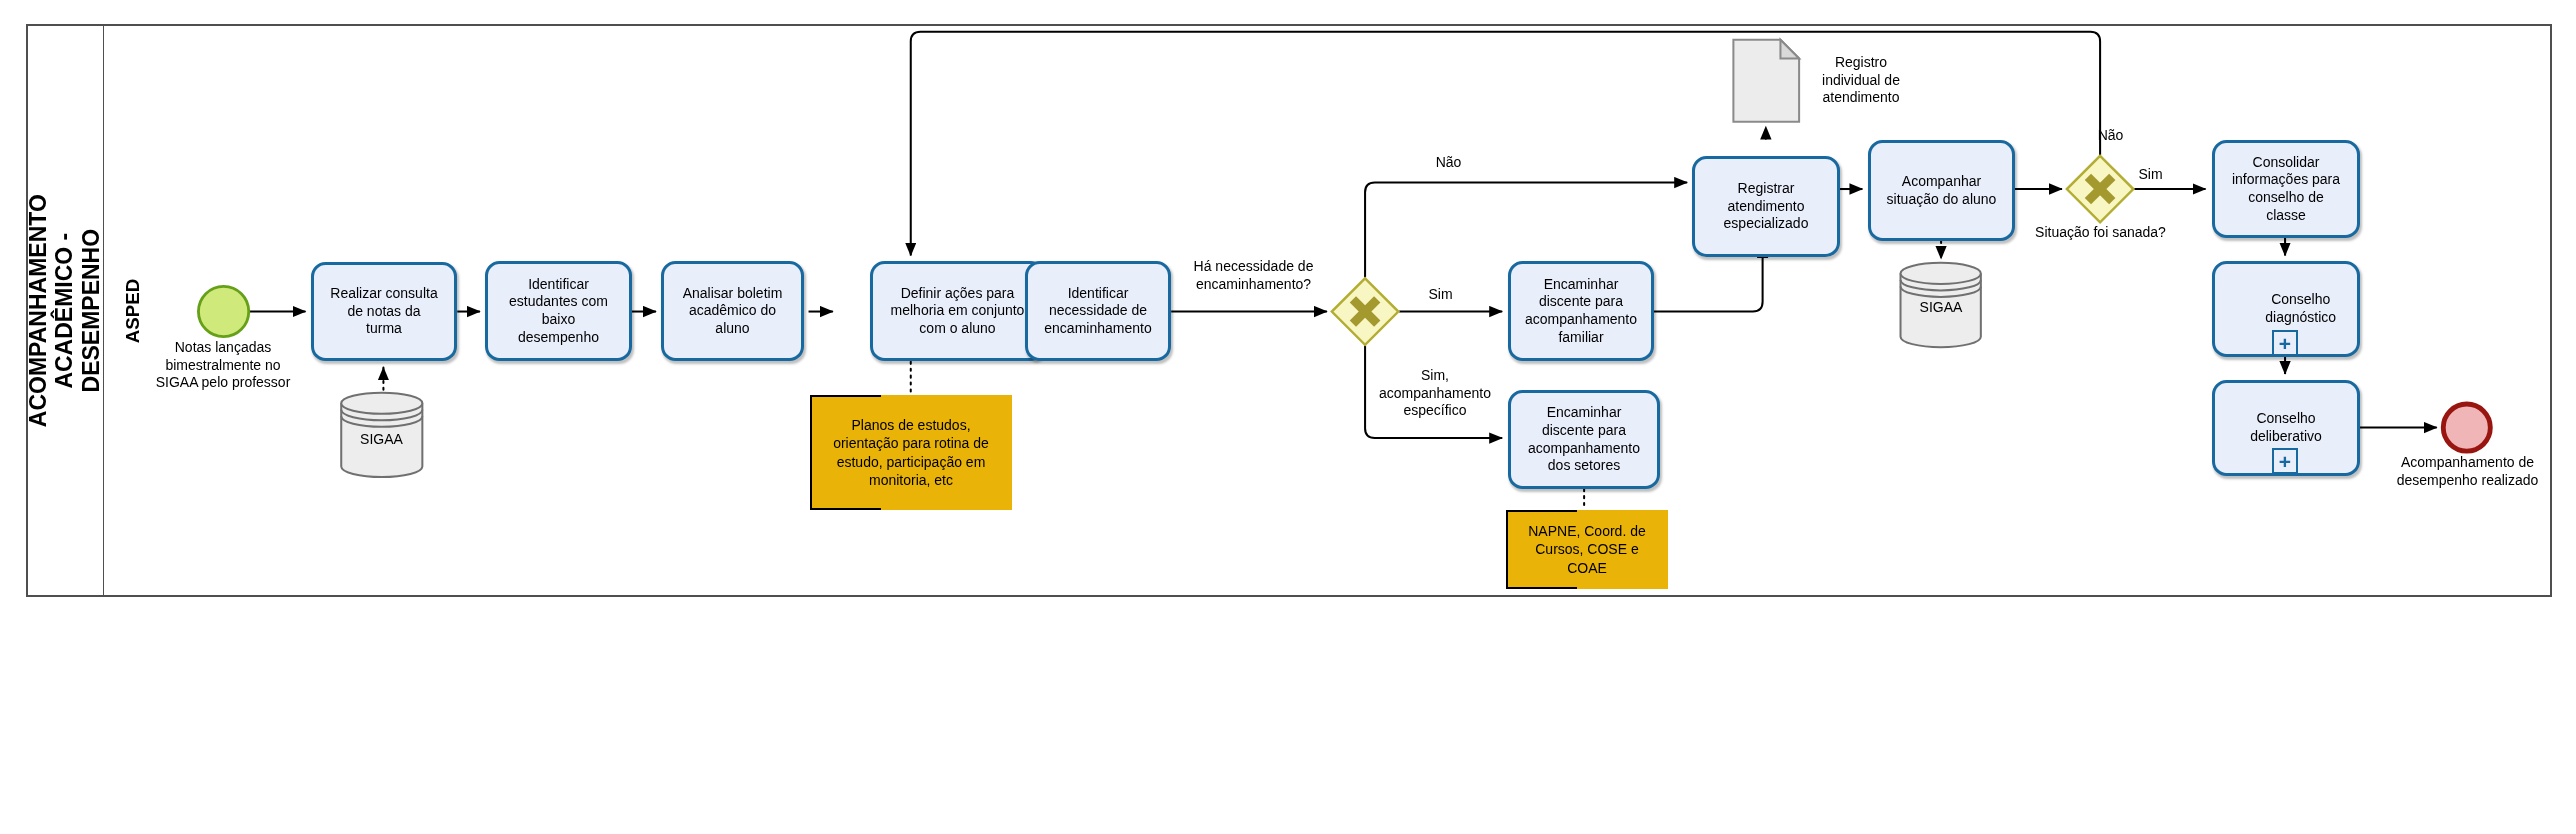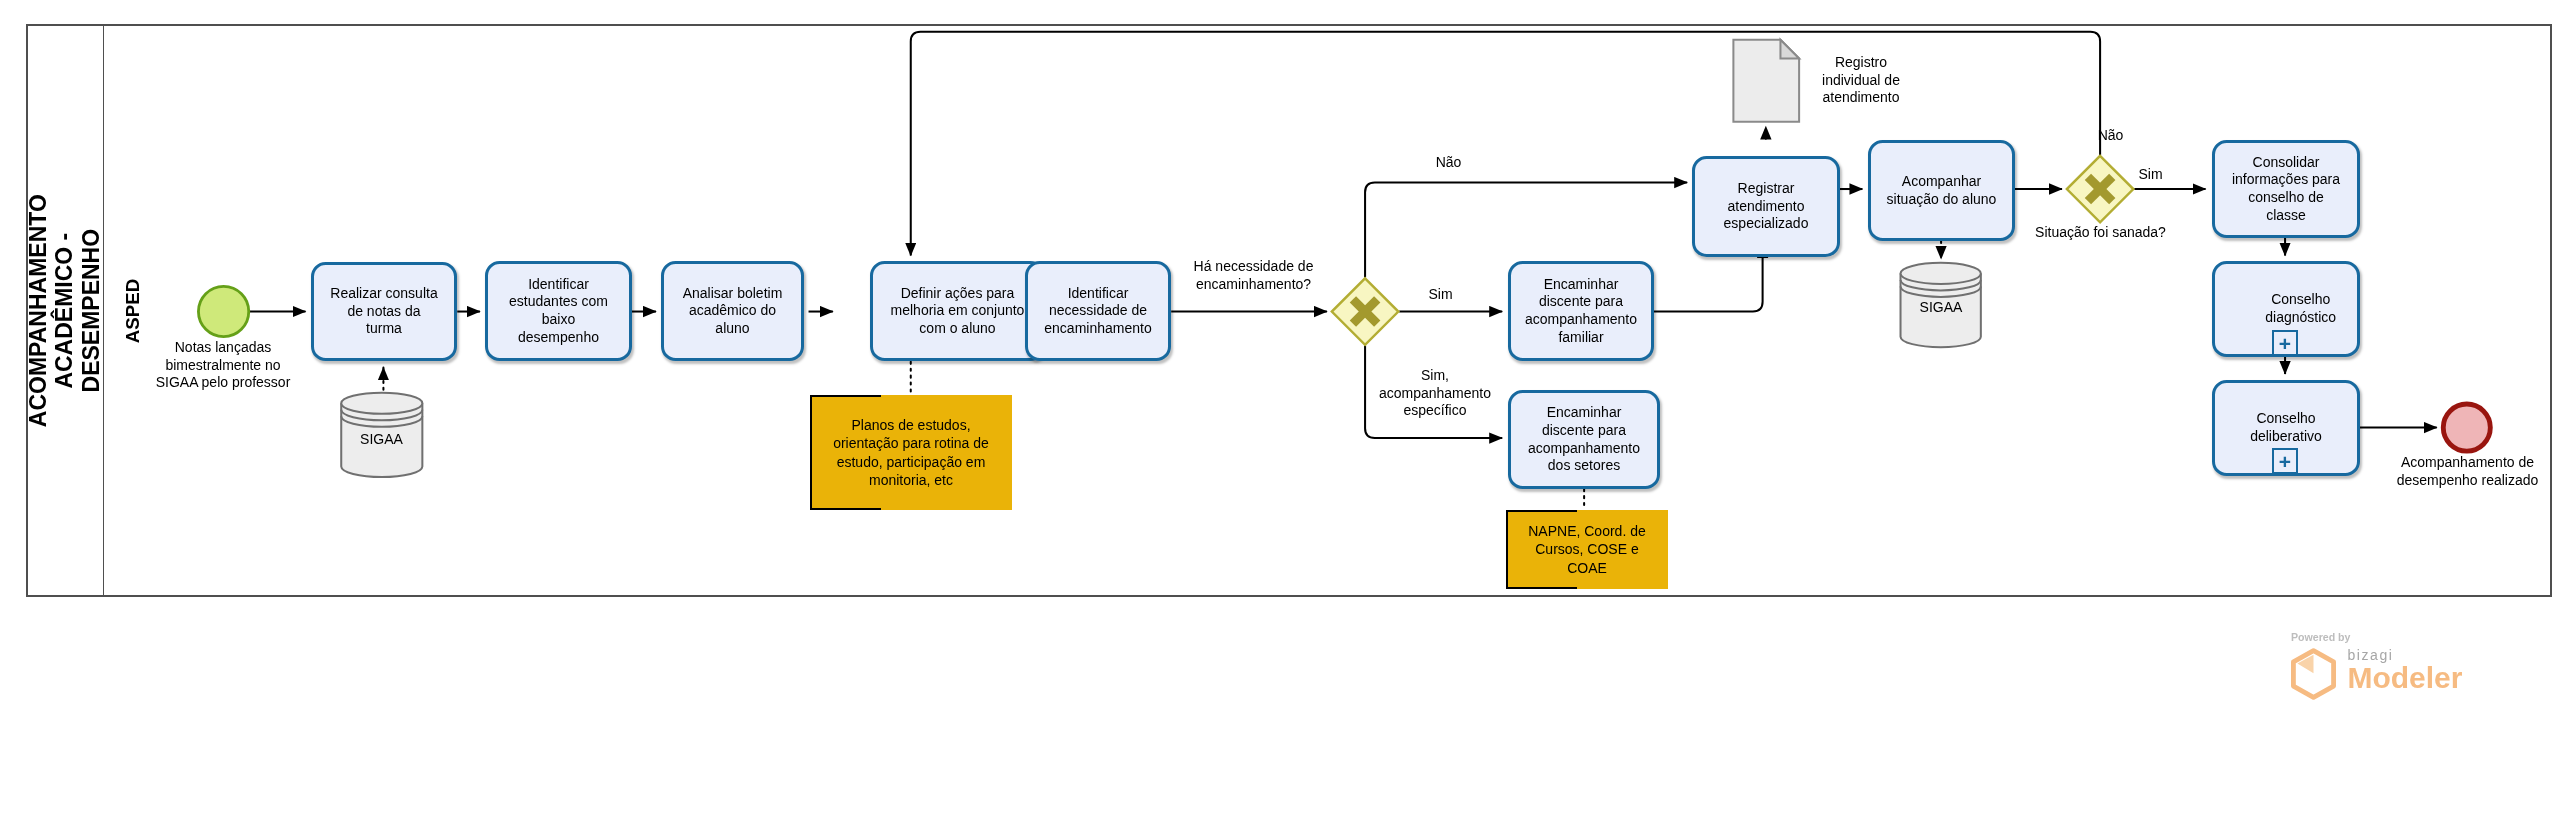--- a/index.html
+++ b/index.html
@@ -193,28 +193,15 @@
   <div class="lbl" style="left:1416px;top:154px;width:65px;">Não</div>
   <div class="lbl" style="left:1416px;top:286px;width:49px;">Sim</div>
   <div class="lbl" style="left:1368px;top:367px;width:134px;">Sim, acompanhamento específico</div>
   <div class="lbl" style="left:1808px;top:54px;width:106px;">Registro individual de atendimento</div>
   <div class="lbl" style="left:1901px;top:299px;width:80px;">SIGAA</div>
   <div class="lbl" style="left:2078px;top:127px;width:65px;">Não</div>
   <div class="lbl" style="left:2126px;top:166px;width:49px;">Sim</div>
   <div class="lbl" style="left:2029px;top:224px;width:143px;">Situação foi sanada?</div>
   <div class="lbl" style="left:2366px;top:454px;width:203px;">Acompanhamento de desempenho realizado</div>
 
-  <div class="brand">
-    <div class="powered">Powered by</div>
-    <div class="row">
-      <svg width="45" height="52" viewBox="0 0 56 64">
-        <polygon points="28,3 53,17 53,47 28,61 3,47 3,17" fill="#ffffff" stroke="#f6bb82" stroke-width="6" stroke-linejoin="round"></polygon>
-        <polygon points="8,19 28,31 28,8" fill="#f9d3a9"></polygon>
-      </svg>
-      <div class="texts">
-        <div class="bizagi">bizagi</div>
-        <div class="modeler">Modeler</div>
-      </div>
-    </div>
-  </div>
 
 </div>
 
 
 </body></html>

